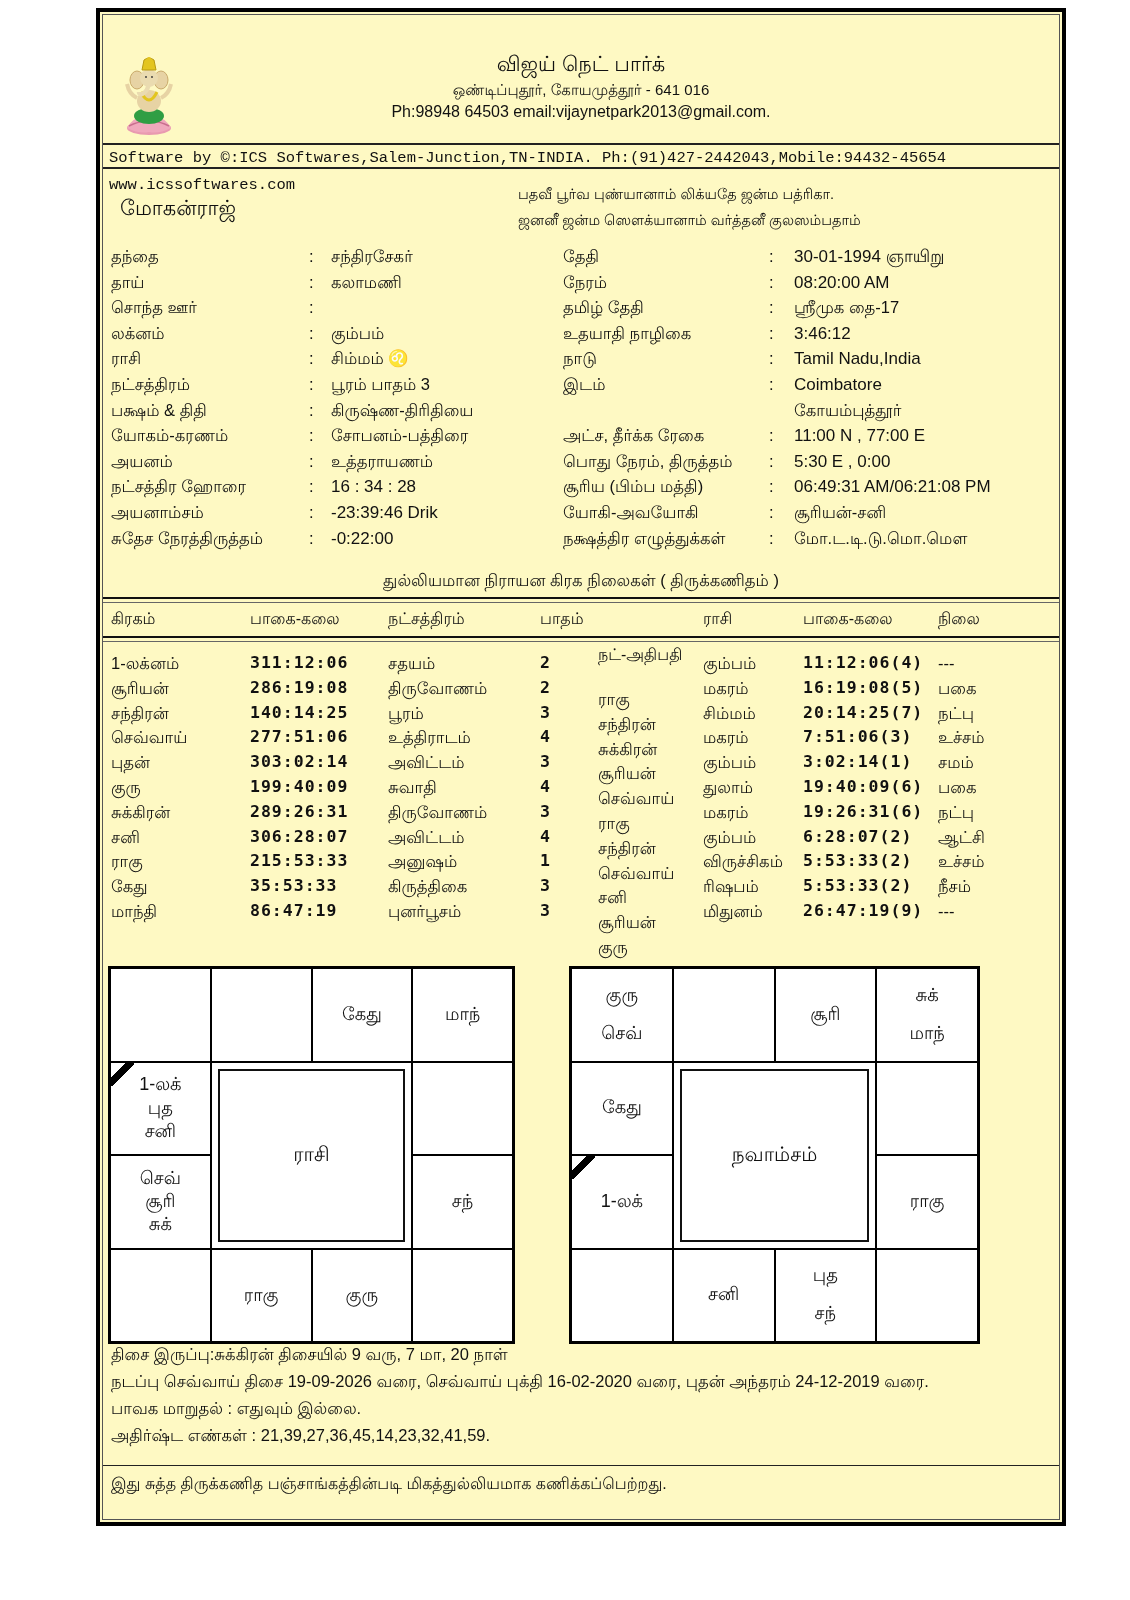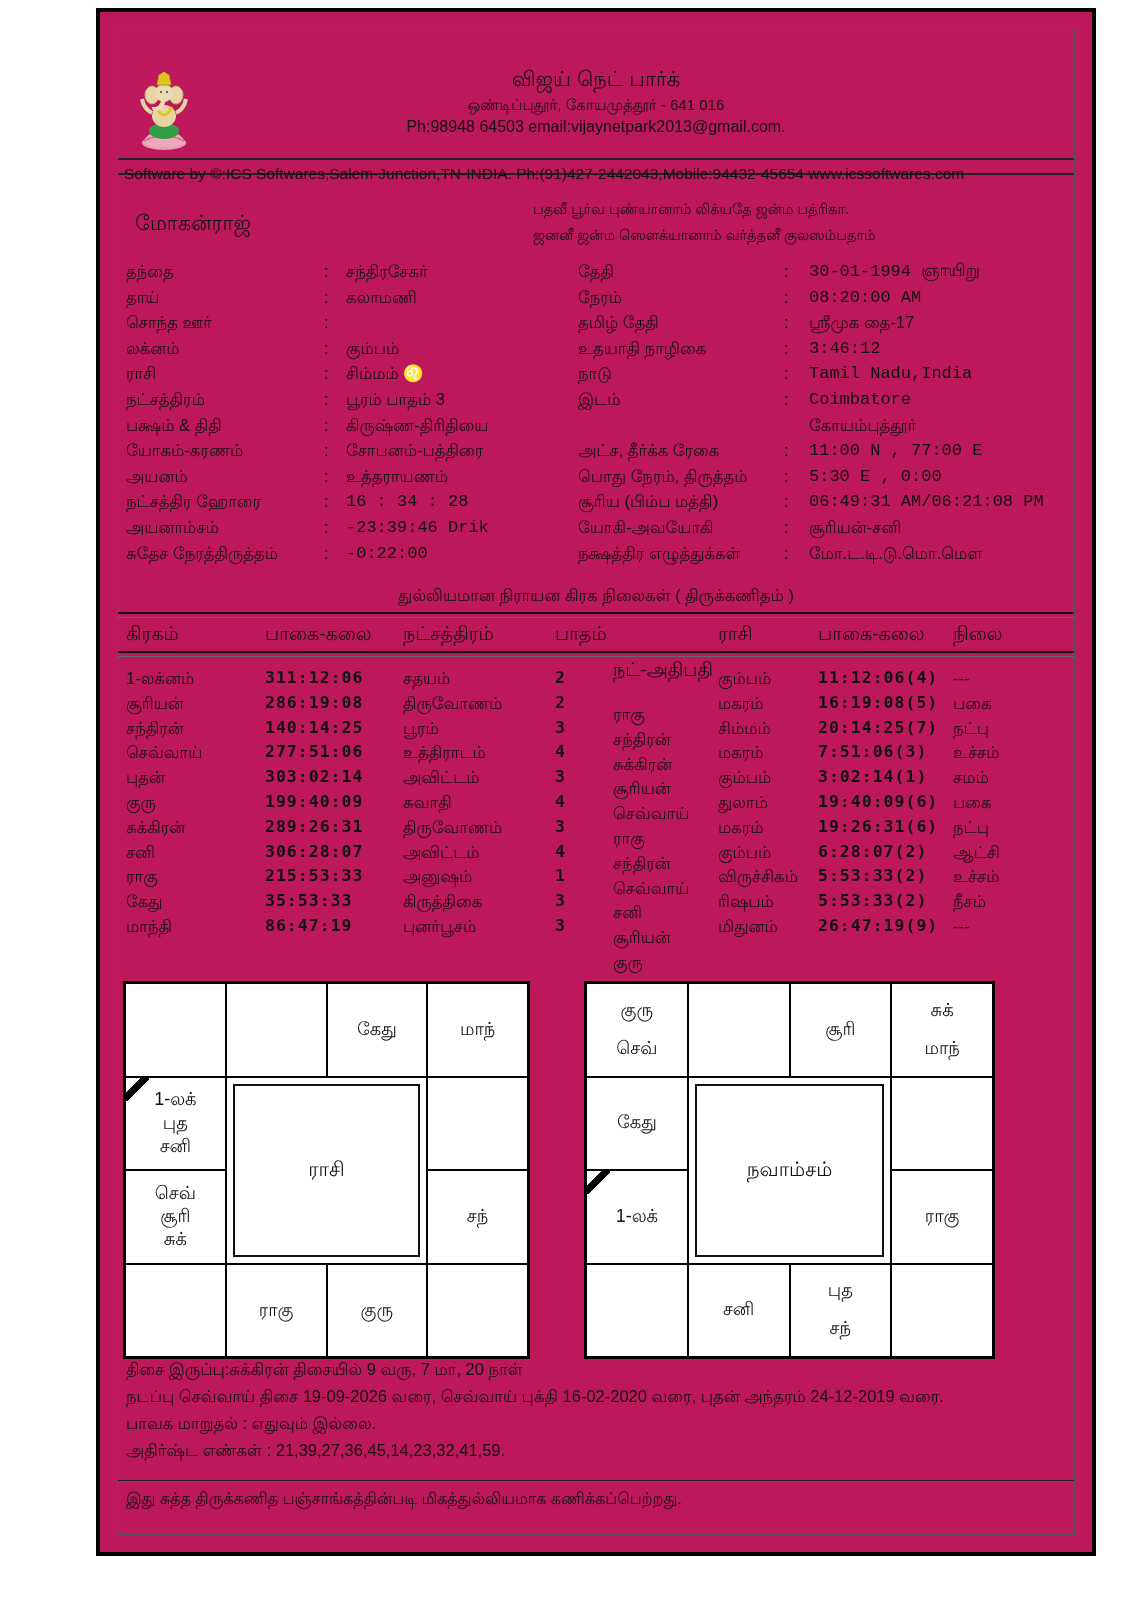--- a/index.html
+++ b/index.html
@@ -1,47 +1,47 @@
 <!DOCTYPE html>
 <html><head>
 <meta charset="utf-8">
 <style>
   html,body{margin:0;padding:0;background:#fff;}
   .canvas{position:relative;width:1130px;height:1600px;background:#fff;overflow:hidden;
           font-family:"Liberation Sans",sans-serif;color:#111;}
-  .page{position:absolute;left:96px;top:8px;width:958px;height:1506px;border:4px solid #000;padding:17px;background:#be185d;}
+  .page{position:absolute;left:96px;top:8px;width:958px;height:1506px;border:4px solid #000;padding:2px;background:#fef9c3;}
   .inner{position:relative;width:100%;height:100%;border:1px solid #555;box-sizing:border-box;}
 
   
   .logo{position:absolute;left:12px;top:40px;width:68px;height:82px;}
   .htext{position:absolute;left:0;right:0;top:34px;text-align:center;}
   .h1{font-size:21px;line-height:30px;}
   .h2{font-size:15px;line-height:21px;}
   .h3{font-size:16px;line-height:23px;}
   .rule1{position:absolute;left:0;right:0;top:128px;border-top:2px solid #222;}
-  .software{position:absolute;left:0;right:0;top:130px;height:15px;line-height:27px;
-            font-family:Liberation Sans, sans-serif;font-size:15.5px;padding-left:6px;border-bottom:2px solid #222;box-sizing:border-box;}
+  .software{position:absolute;left:0;right:0;top:130px;height:24px;line-height:27px;
+            font-family:Liberation Mono, monospace;font-size:15.5px;padding-left:6px;border-bottom:2px solid #222;box-sizing:border-box;}
 
   
   .pname{position:absolute;left:17px;top:181px;font-size:21px;}
   .sloka{position:absolute;left:415px;top:166px;font-size:14.5px;line-height:26px;}
 
   
   .details{position:absolute;left:0;right:0;top:232px;}
   .drow{position:relative;height:25.6px;font-size:16.5px;}
   .drow span{position:absolute;white-space:nowrap;}
   .dl{left:8px;}  .dc{left:206px;}  .dv{left:228px;}
   .drl{left:460px;} .drc{left:666px;} .drv{left:691px;}
-  .latinv{font-family:Liberation Mono, monospace;font-size:17px;}
+  .latinv{font-family:Liberation Sans, sans-serif;font-size:17px;}
 
   
   .ttitle{position:absolute;left:0;right:0;top:556px;text-align:center;font-size:16.5px;}
   .drule{position:absolute;left:0;right:0;height:3px;border-top:2px solid #111;border-bottom:1px solid #666;}
   .ruleA{top:582px;} .ruleB{top:621px;}
-  .thead{position:absolute;left:0;right:0;top:589px;height:30px;font-size:19px;}
+  .thead{position:absolute;left:0;right:0;top:589px;height:30px;font-size:16px;}
   .thead span{position:absolute;line-height:30px;white-space:nowrap;}
   .tbody{position:absolute;left:0;right:0;top:636px;}
   .trow{position:relative;height:24.8px;}
   .trow span{position:absolute;white-space:nowrap;font-size:16.5px;line-height:24.8px;}
   .c1{left:8px;} .c2{left:147px;} .c3{left:285px;} .c4{left:437px;} .c5{left:495px;margin-top:36px;}
   .c6{left:600px;} .c7{left:700px;} .c8{left:835px;}
   .num{font-family:"DejaVu Sans Mono","Liberation Mono",monospace;font-weight:bold;font-size:15.5px;letter-spacing:1px;}
 
   
   .chart{position:absolute;display:grid;grid-template-columns:repeat(4,1fr);grid-template-rows:repeat(4,1fr);

